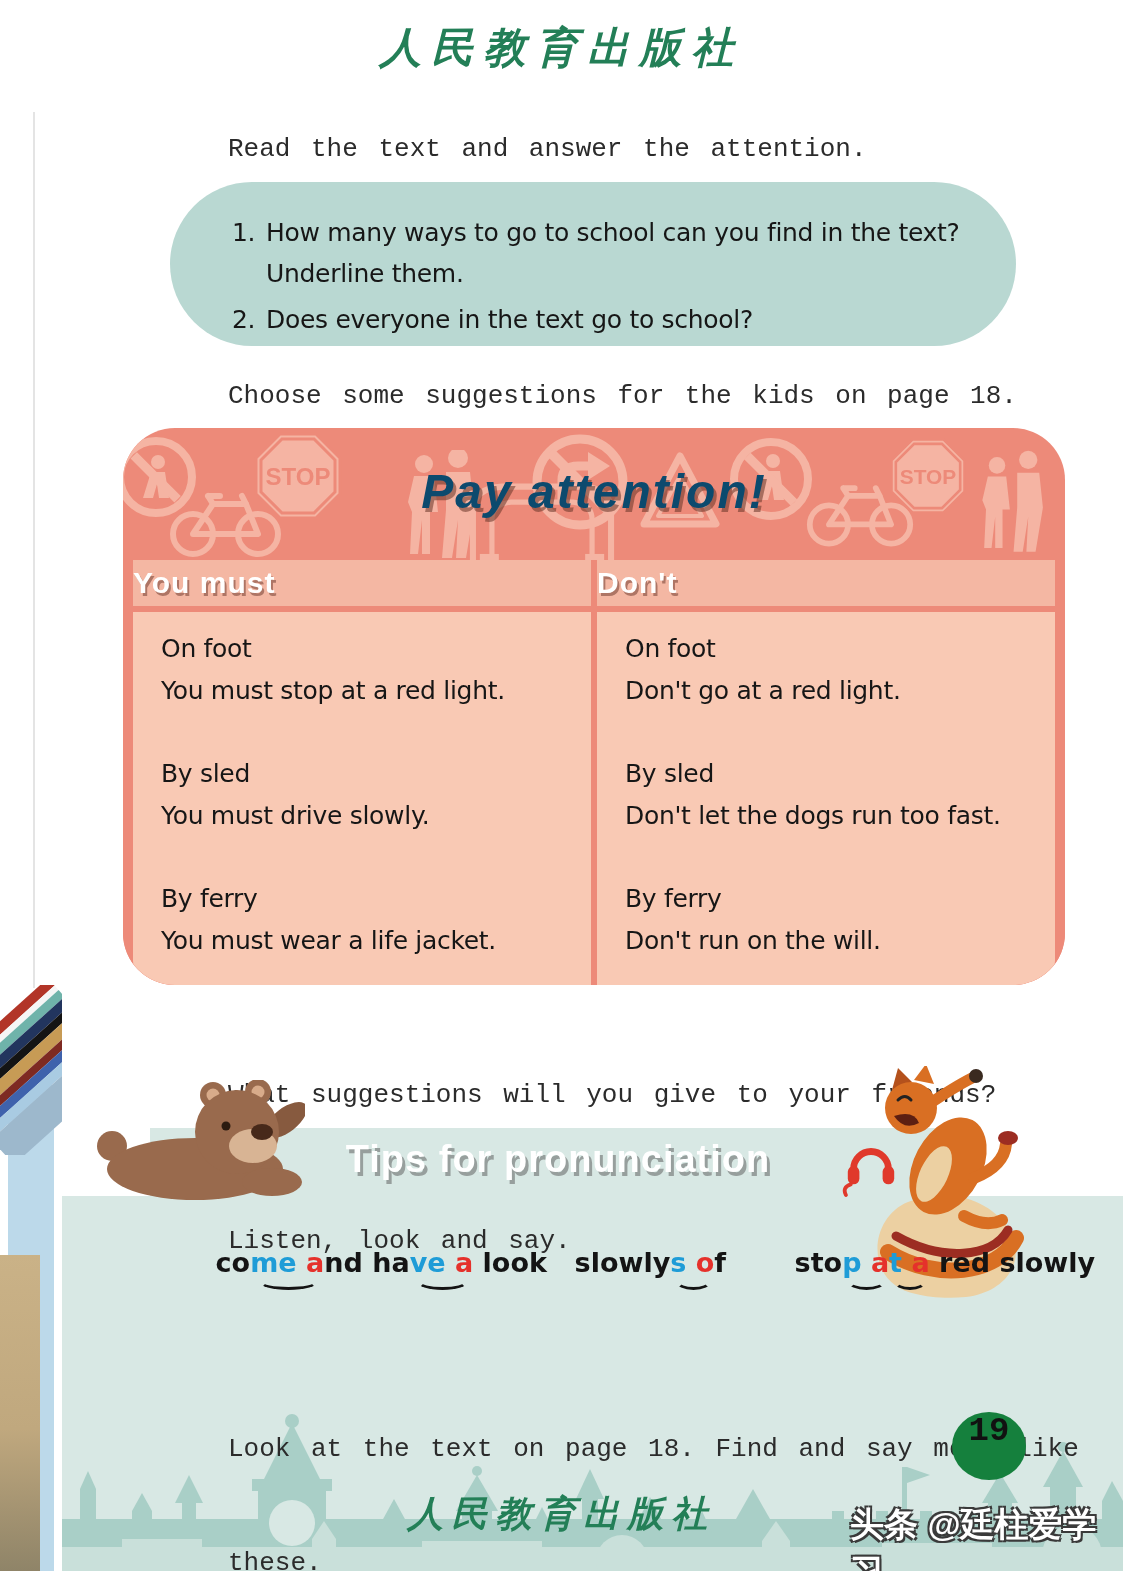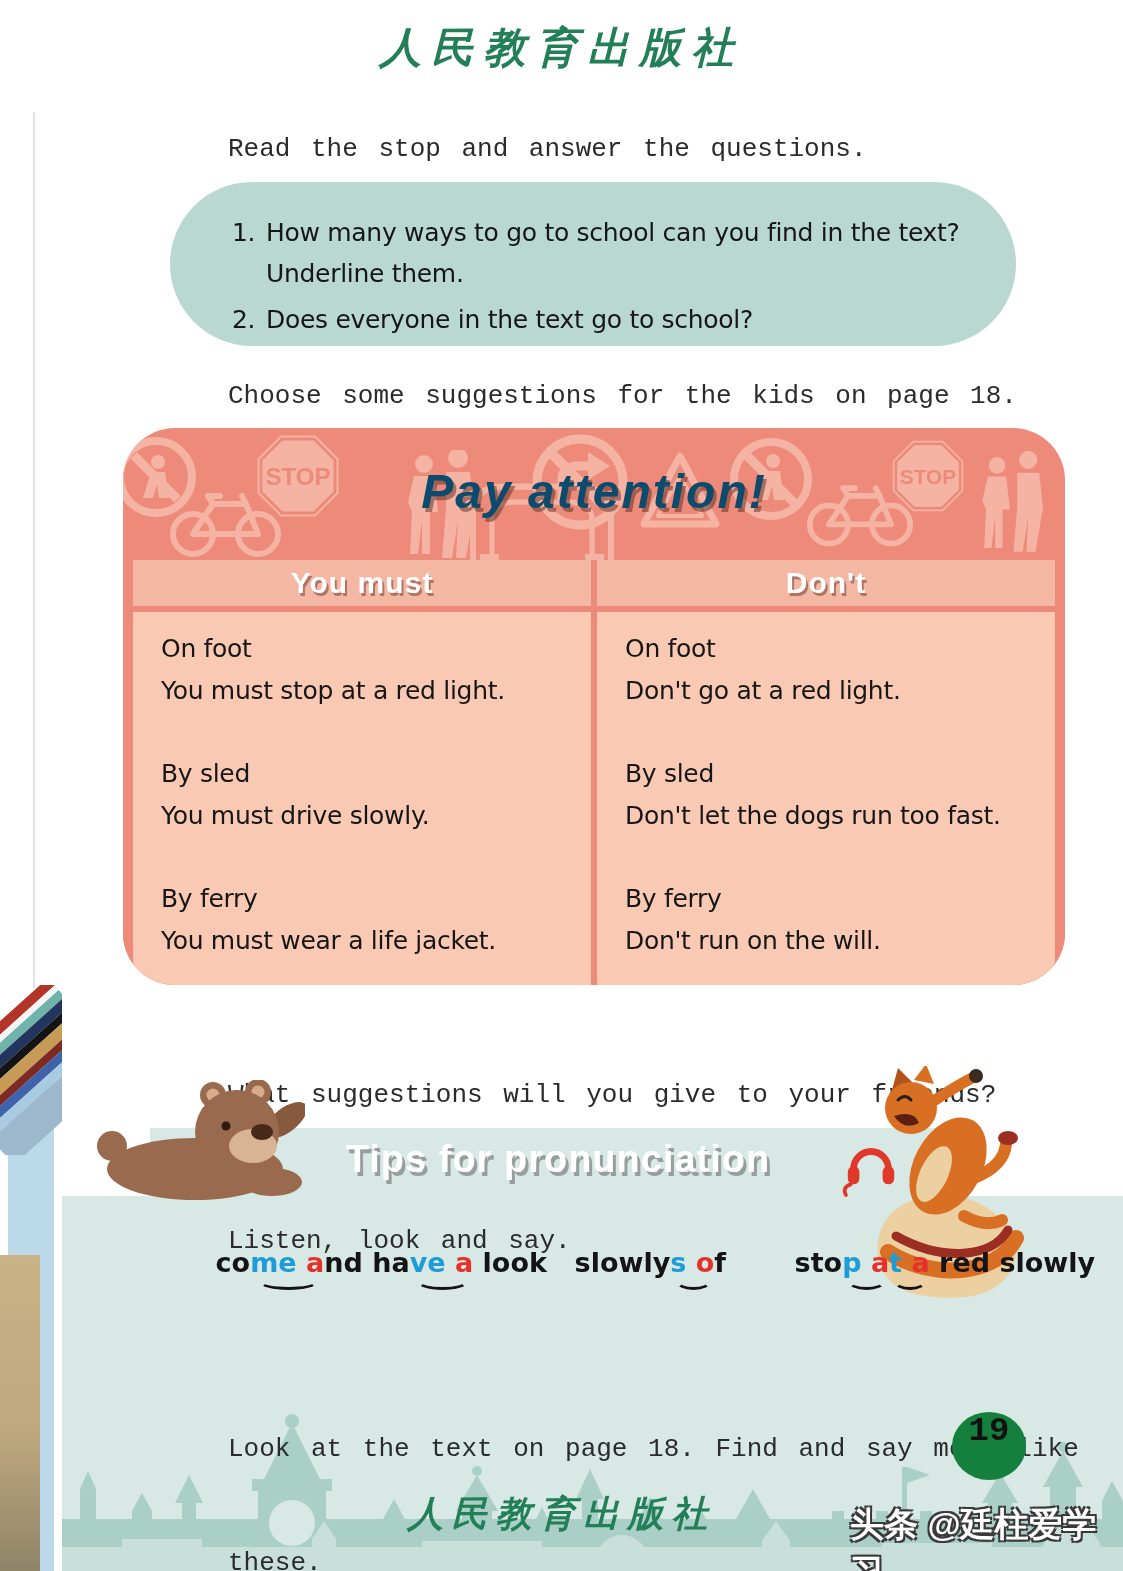--- a/index.html
+++ b/index.html
@@ -37,21 +37,21 @@
   
   #poster{left:123px;top:428px;width:942px;height:557px;border-radius:52px;overflow:hidden;
     background:#ed8a79;display:flex;flex-direction:column;}
   #poster-banner{height:132px;flex:none;position:relative;overflow:hidden;}
   #poster-title{position:absolute;left:0;right:0;top:36px;text-align:center;
     font-size:48px;font-weight:900;color:#0c4a6e;letter-spacing:2px;
     text-shadow:3px 4px 0 rgba(104,52,40,.55);z-index:2;font-style:italic;}
   .traffic{position:absolute;z-index:1;}
   #poster-grid{flex:1;display:grid;grid-template-columns:1fr 1fr;grid-template-rows:46px 1fr;
     gap:6px;background:#ed8a79;padding:0 10px 10px;box-sizing:border-box;}
-  .col-head{background:#f4b7a3;display:flex;align-items:center;justify-content:center;
+  .col-head{background:#f4b7a3;display:flex;align-items:center;
     font-size:30px;font-weight:900;color:#ffffff;letter-spacing:1px;
     text-shadow:2px 3px 0 rgba(104,52,40,.5);}
   .cell{background:#f9c9b4;padding:16px 20px 0 28px;box-sizing:border-box;}
   .cell-br-left{border-bottom-left-radius:42px;}
   .cell-br-right{border-bottom-right-radius:42px;}
   .rule-group{margin-bottom:41px;}
   .rule-line{font-size:25px;line-height:42px;letter-spacing:-0.3px;}
 
   
   #tips-strip{left:150px;top:1128px;width:788px;height:68px;background:#d8e8e4;z-index:1;}
@@ -102,21 +102,21 @@
     <rect x="-45" y="71" width="150" height="12" fill="#c79b55"></rect>
     <rect x="-45" y="83" width="150" height="8" fill="#7e2a22"></rect>
     <rect x="-45" y="91" width="150" height="9" fill="#3f62ac"></rect>
     <rect x="-45" y="100" width="150" height="10" fill="#a9cbe2"></rect>
     <rect x="-45" y="110" width="150" height="34" fill="#9db8cc"></rect>
   </g>
 </svg>
 
 <div class="abs" id="logo-top">人民教育出版社</div>
 
-<div class="abs mono instr" id="read-instruction">Read the stop and answer the questions.</div>
+<div class="abs mono instr" id="read-instruction">Read the text and answer the attention.</div>
 
 <div class="abs" id="questions-box">
   <div class="q-row comic">
     <span class="q-num">1.</span>
     <span>How many ways to go to school can you find in the text?</span>
   </div>
   <div class="q-row comic">
     <span class="q-cont">Underline them.</span>
   </div>
   <div class="q-row comic" style="margin-top:5px;">

